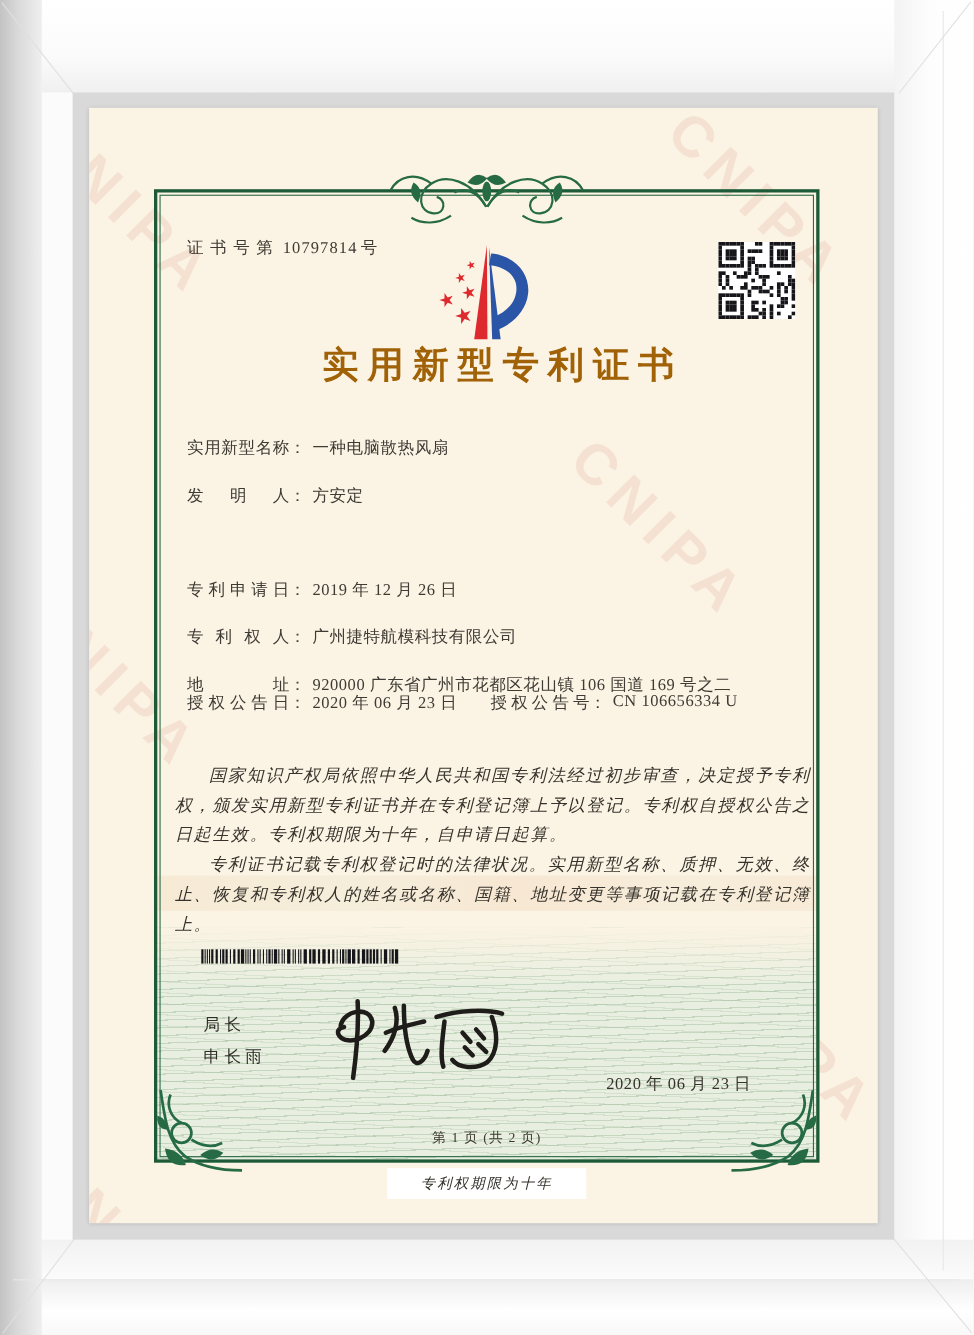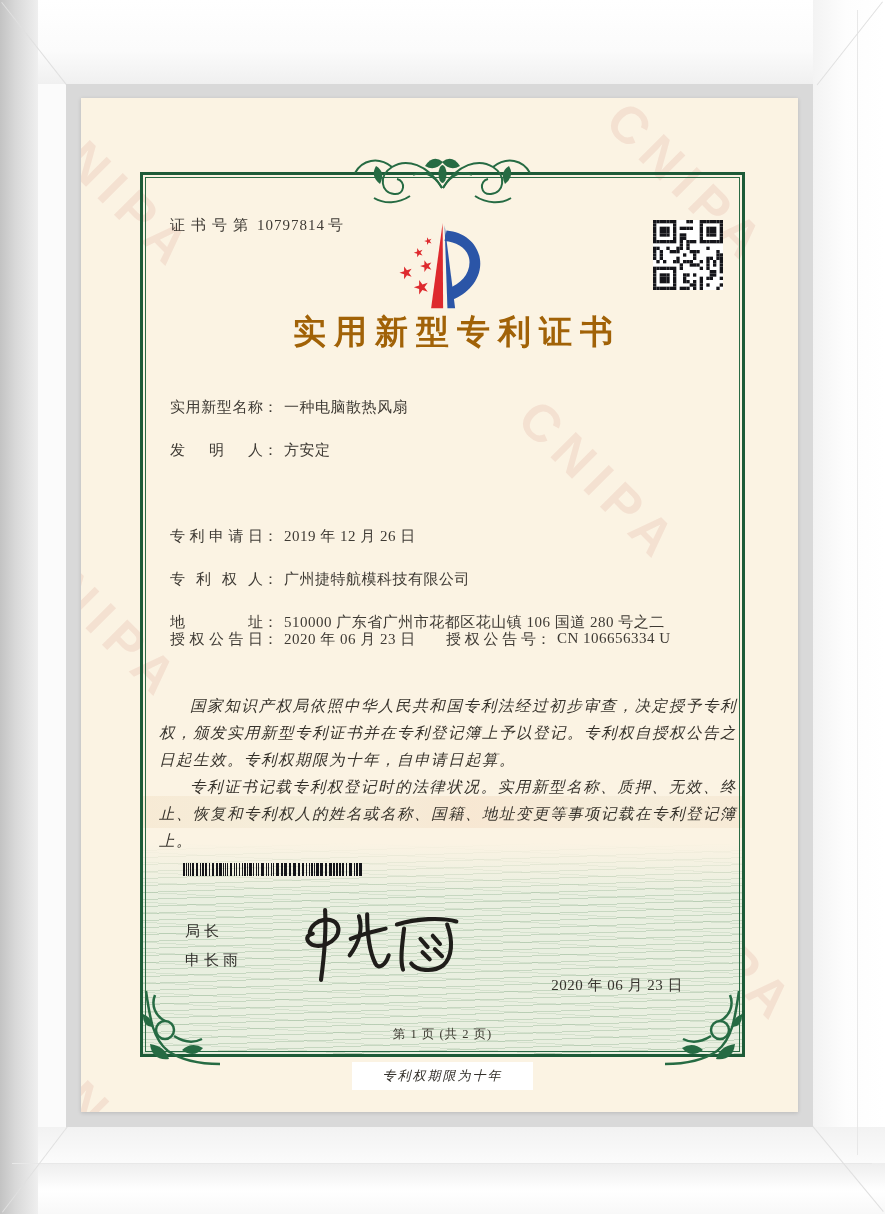--- a/index.html
+++ b/index.html
@@ -402,21 +402,21 @@
       <div class="f-row" style="top:343px">
         <span class="f-label">发明人</span><span class="f-colon">：</span><span class="f-value">方安定</span>
       </div>
       <div class="f-row" style="top:429px">
         <span class="f-label">专利申请日</span><span class="f-colon">：</span><span class="f-value">2019 年 12 月 26 日</span>
       </div>
       <div class="f-row" style="top:472px">
         <span class="f-label">专利权人</span><span class="f-colon">：</span><span class="f-value">广州捷特航模科技有限公司</span>
       </div>
       <div class="f-row" style="top:515px">
-        <span class="f-label">地址</span><span class="f-colon">：</span><span class="f-value">510000 广东省广州市花都区花山镇 106 国道 280 号之二</span>
+        <span class="f-label">地址</span><span class="f-colon">：</span><span class="f-value">920000 广东省广州市花都区花山镇 106 国道 169 号之二</span>
       </div>
       <div class="f-row" style="top:532px">
         <span class="f-label">授权公告日</span><span class="f-colon">：</span><span class="f-value">2020 年 06 月 23 日</span>
         <span class="pair2">
           <span class="f-label">授权公告号</span><span class="f-colon">：</span><span class="f-value">CN 106656334 U</span>
         </span>
       </div>
 
       <div class="body-text">
         <p>国家知识产权局依照中华人民共和国专利法经过初步审查，决定授予专利权，颁发实用新型专利证书并在专利登记簿上予以登记。专利权自授权公告之日起生效。专利权期限为十年，自申请日起算。</p>

